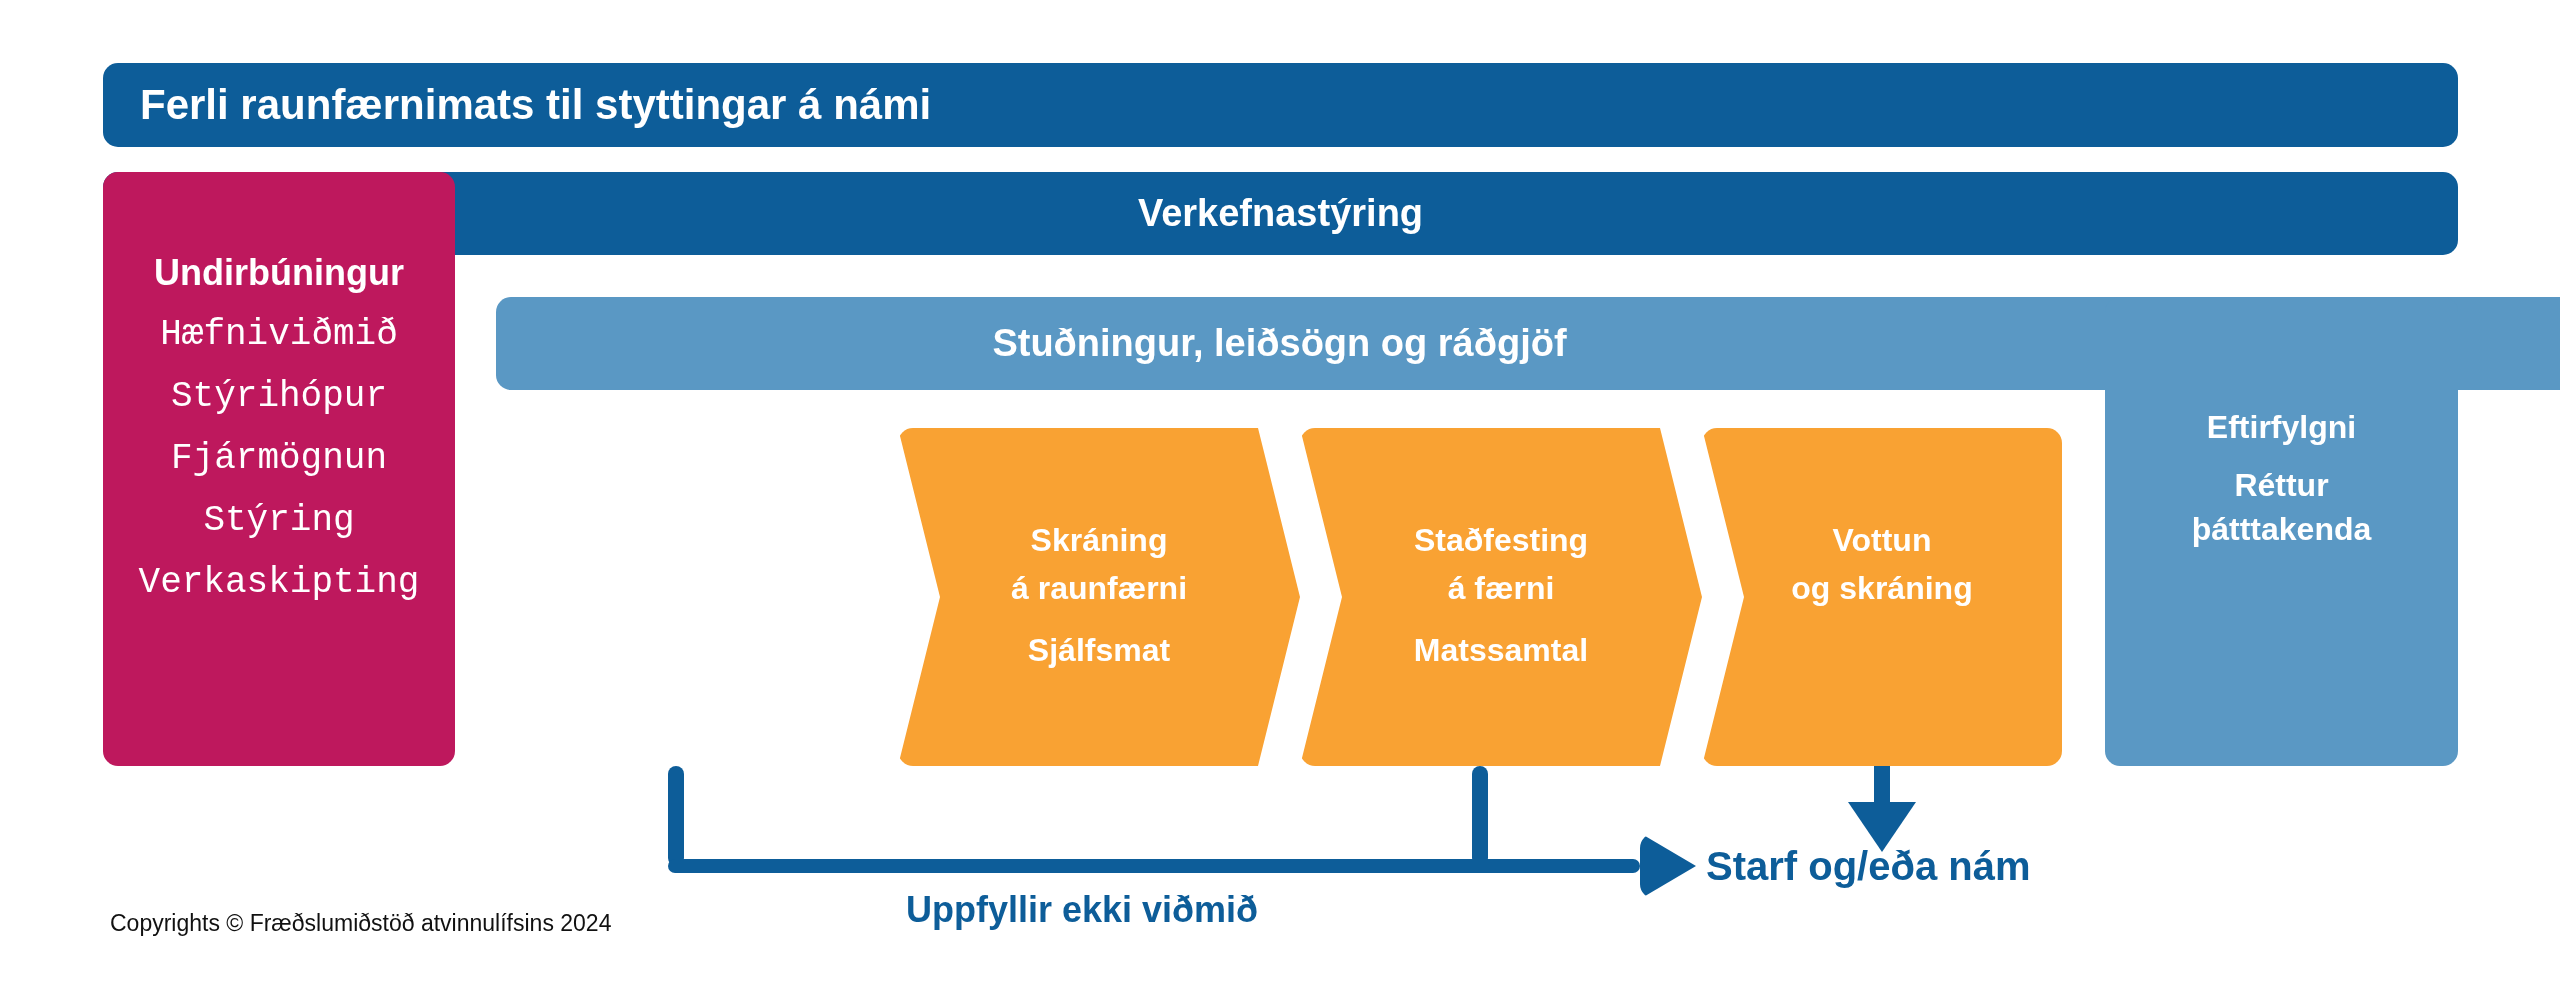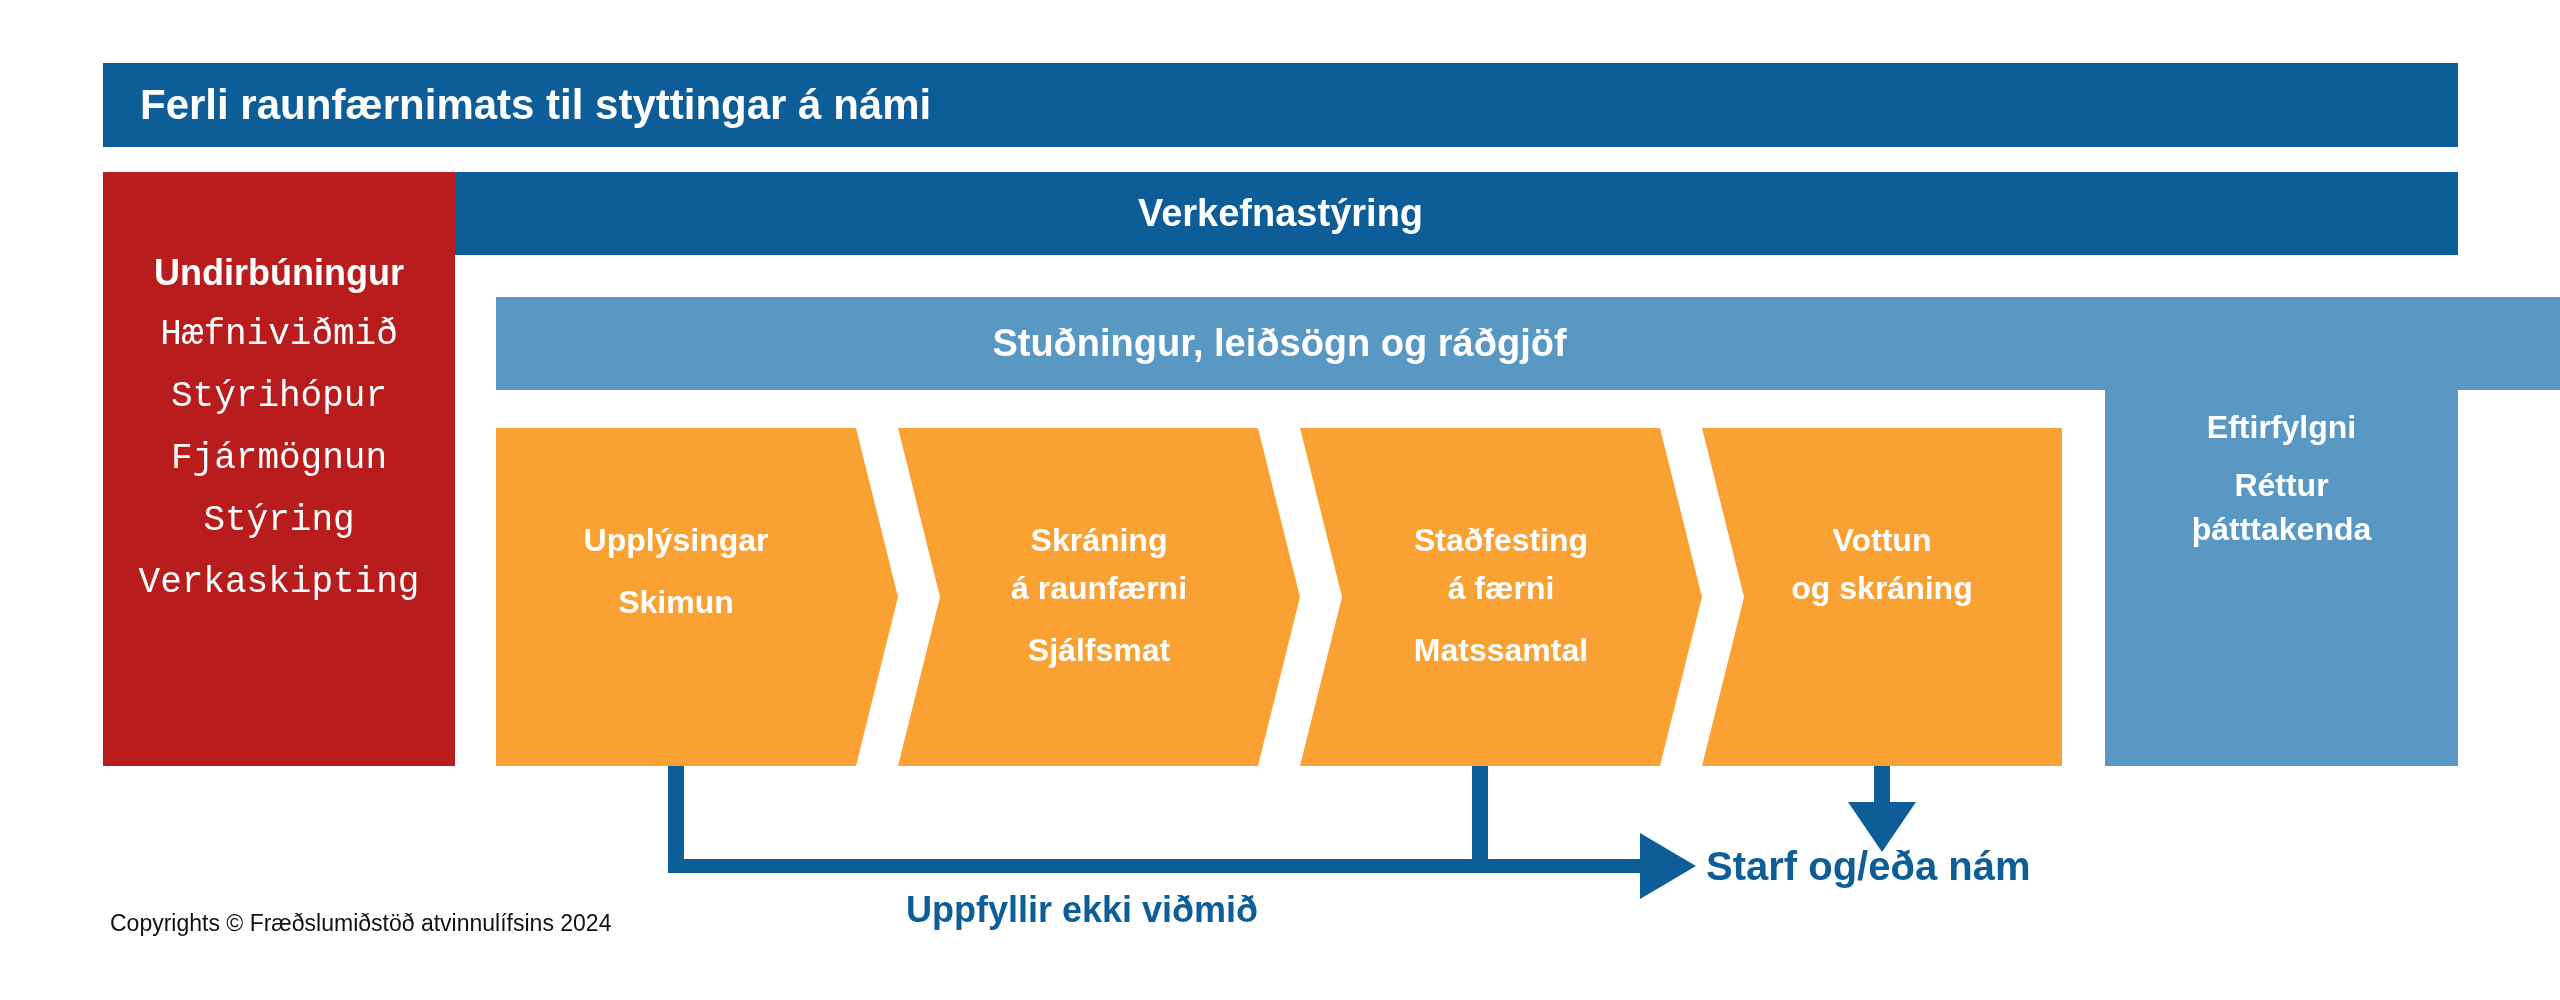--- a/index.html
+++ b/index.html
@@ -3,41 +3,41 @@
 <meta charset="utf-8">
 <style>
   html,body{margin:0;padding:0;background:#ffffff;}
   #canvas{
     position:relative;
     width:2560px;height:1000px;
     background:#ffffff;
     font-family:"Liberation Sans", sans-serif;
     overflow:hidden;
   }
-  .abs{position:absolute;}
+  .abs{position:absolute;border-radius:15px;}
 
   
   .title-banner{
     left:103px;top:63px;width:2355px;height:84px;
     background:#0D5D99;color:#ffffff;
     display:flex;align-items:center;
     padding-left:37px;box-sizing:border-box;
     font-size:42px;font-weight:bold;
   }
   .pm-band{
     left:103px;top:172px;width:2355px;height:83px;
     background:#0D5D99;color:#ffffff;
     display:flex;align-items:center;justify-content:center;
     font-size:38px;font-weight:bold;
   }
 
   
   .left-col{
     left:103px;top:172px;width:352px;height:594px;
-    background:#b91c1c;color:#ffffff;
+    background:#be185d;color:#ffffff;
     display:flex;flex-direction:column;align-items:center;
     padding-top:79px;box-sizing:border-box;
     gap:18px;
   }
   .left-col .col-heading{font-size:36px;font-weight:bold;line-height:44px;}
   .left-col .col-item{font-size:36px;line-height:44px;font-family:Liberation Mono, monospace;}
 
   
   .support-band{
     left:496px;top:297px;width:2258px;height:93px;
@@ -138,24 +138,20 @@
   <div class="abs support-band">
     <div class="support-label">Stuðningur, leiðsögn og ráðgjöf</div>
   </div>
 
   <div class="abs right-col">
     <div class="col-heading">Eftirfylgni</div>
     <div class="col-sub">Réttur
 þátttakenda</div>
   </div>
 
-  <div class="abs step step-1">
-    <div class="step-main">Upplýsingar</div>
-    <div class="step-sub">Skimun</div>
-  </div>
   <div class="abs step step-2">
     <div class="step-main">Skráning
 á raunfærni</div>
     <div class="step-sub">Sjálfsmat</div>
   </div>
   <div class="abs step step-4">
     <div class="step-main">Vottun
 og skráning</div>
     <div class="step-sub"></div>
   </div>

